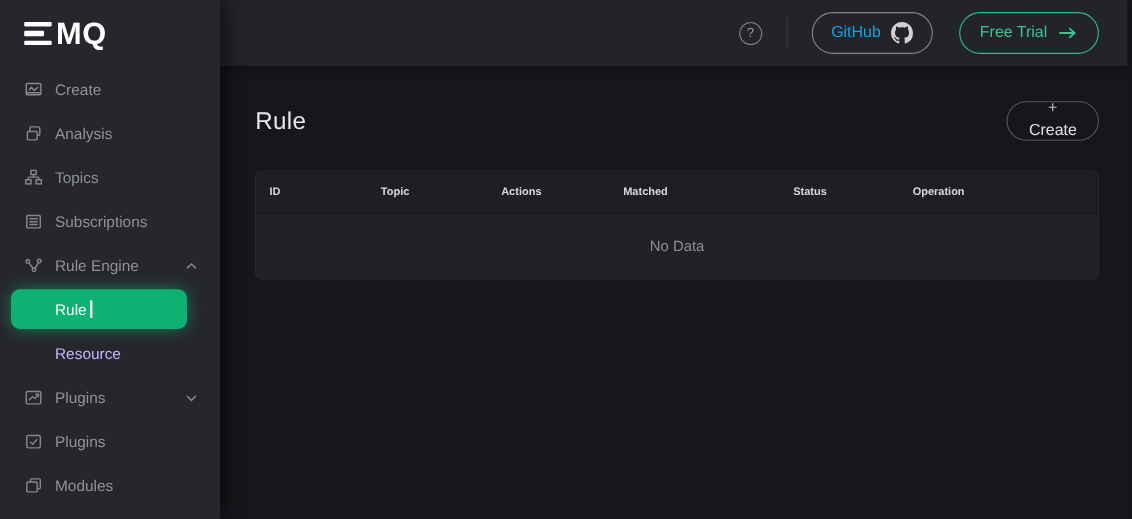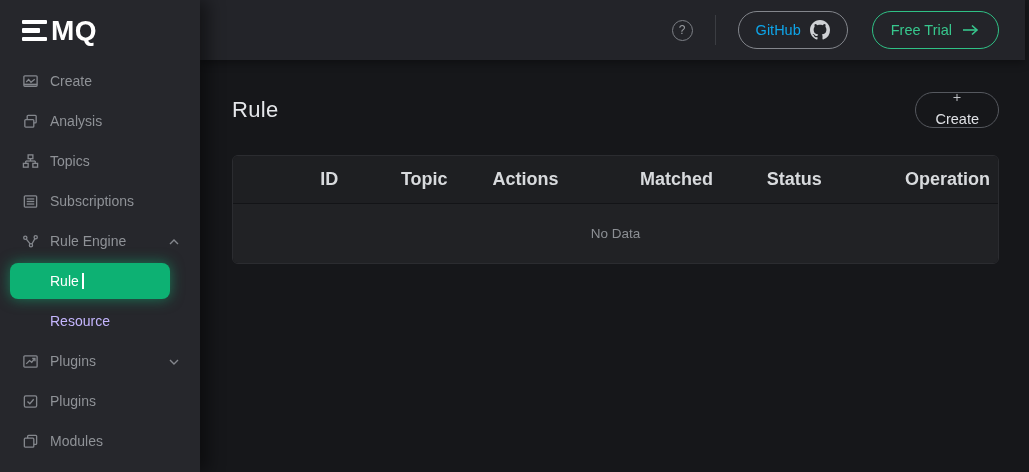--- a/index.html
+++ b/index.html
@@ -53,21 +53,21 @@
   .content { flex:1; background:#16171a; padding:32px 26px 0 32px; }
   .title-row { display:flex; align-items:center; justify-content:space-between; height:36px; }
   .page-title { color:#e5e7ea; font-size:22px; font-weight:500; letter-spacing:.3px; }
   .create-btn { height:36px; border-radius:18px; border:1px solid #55585e; color:#dfe1e5;
                 font-size:14.5px; padding:0 19px; gap:9px;flex-direction:column; }
   .create-btn svg { width:14px; height:14px; stroke:#c6c8cc; }
 
   .card { margin-top:27px; border:1px solid #2b2c30; border-radius:6px; overflow:hidden; }
   table { width:100%; border-collapse:collapse; }
   thead tr { background:#1e1f22; }
-  th { text-align:right; color:#d8dadd; font-size:18px; font-weight:700;
+  th { text-align:left; color:#d8dadd; font-size:10px; font-weight:700;
        padding:13px 8px 13px 0; border-bottom:1px solid #131417; }
   th.first { padding-left:12px; }
   tbody tr { background:#212225; }
   td.empty { text-align:center; color:#8c8f94; font-size:13.5px; height:59px; }
 </style>
 </head>
 <body>
 
 <div class="app">
 

